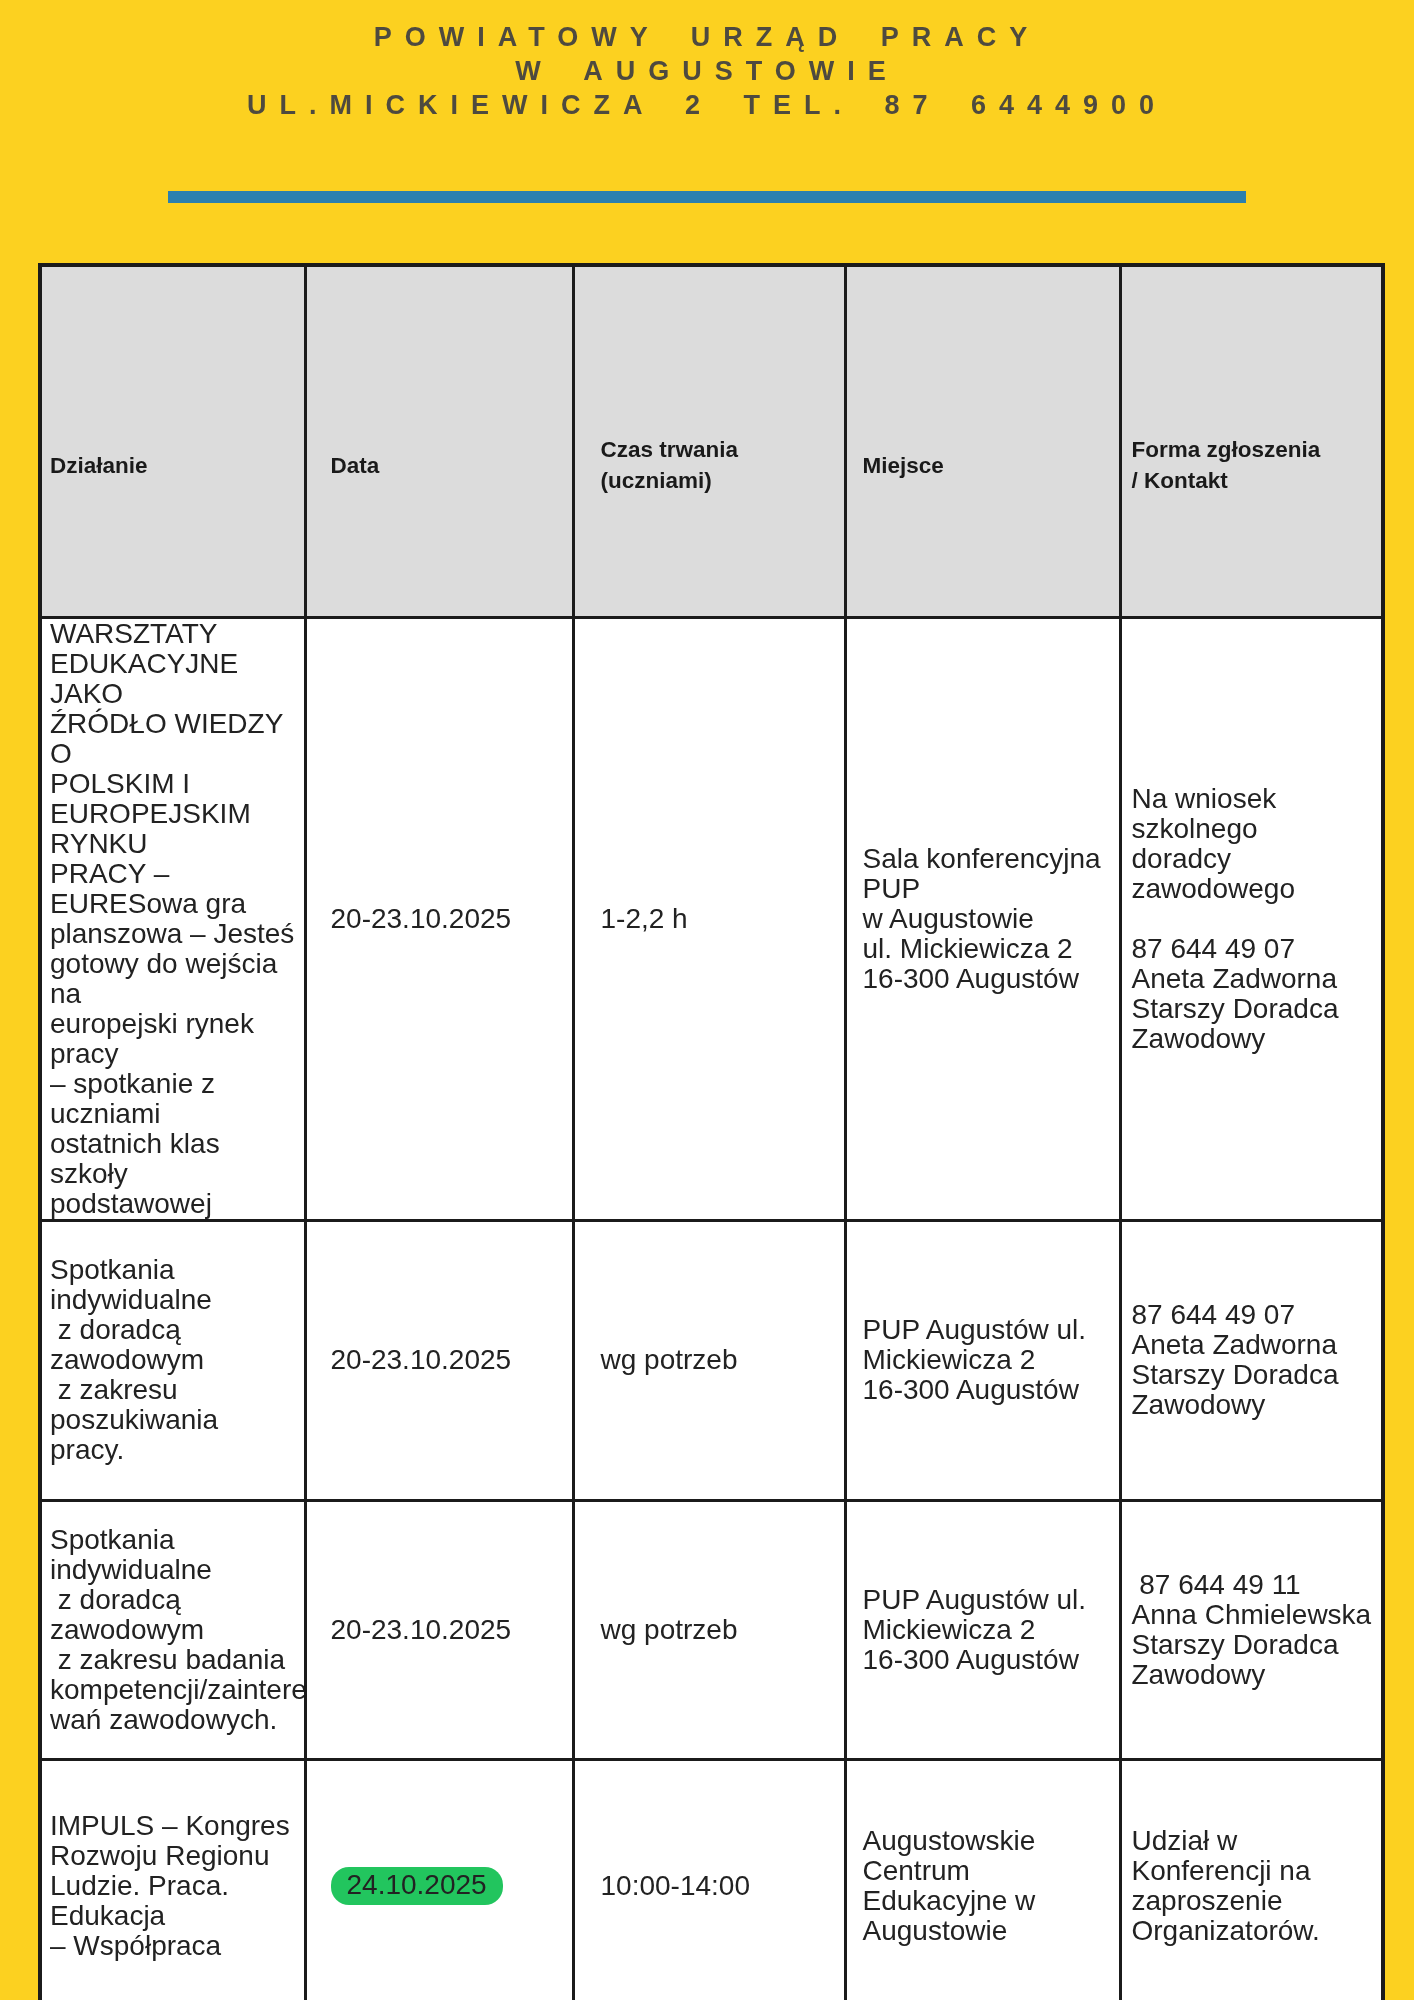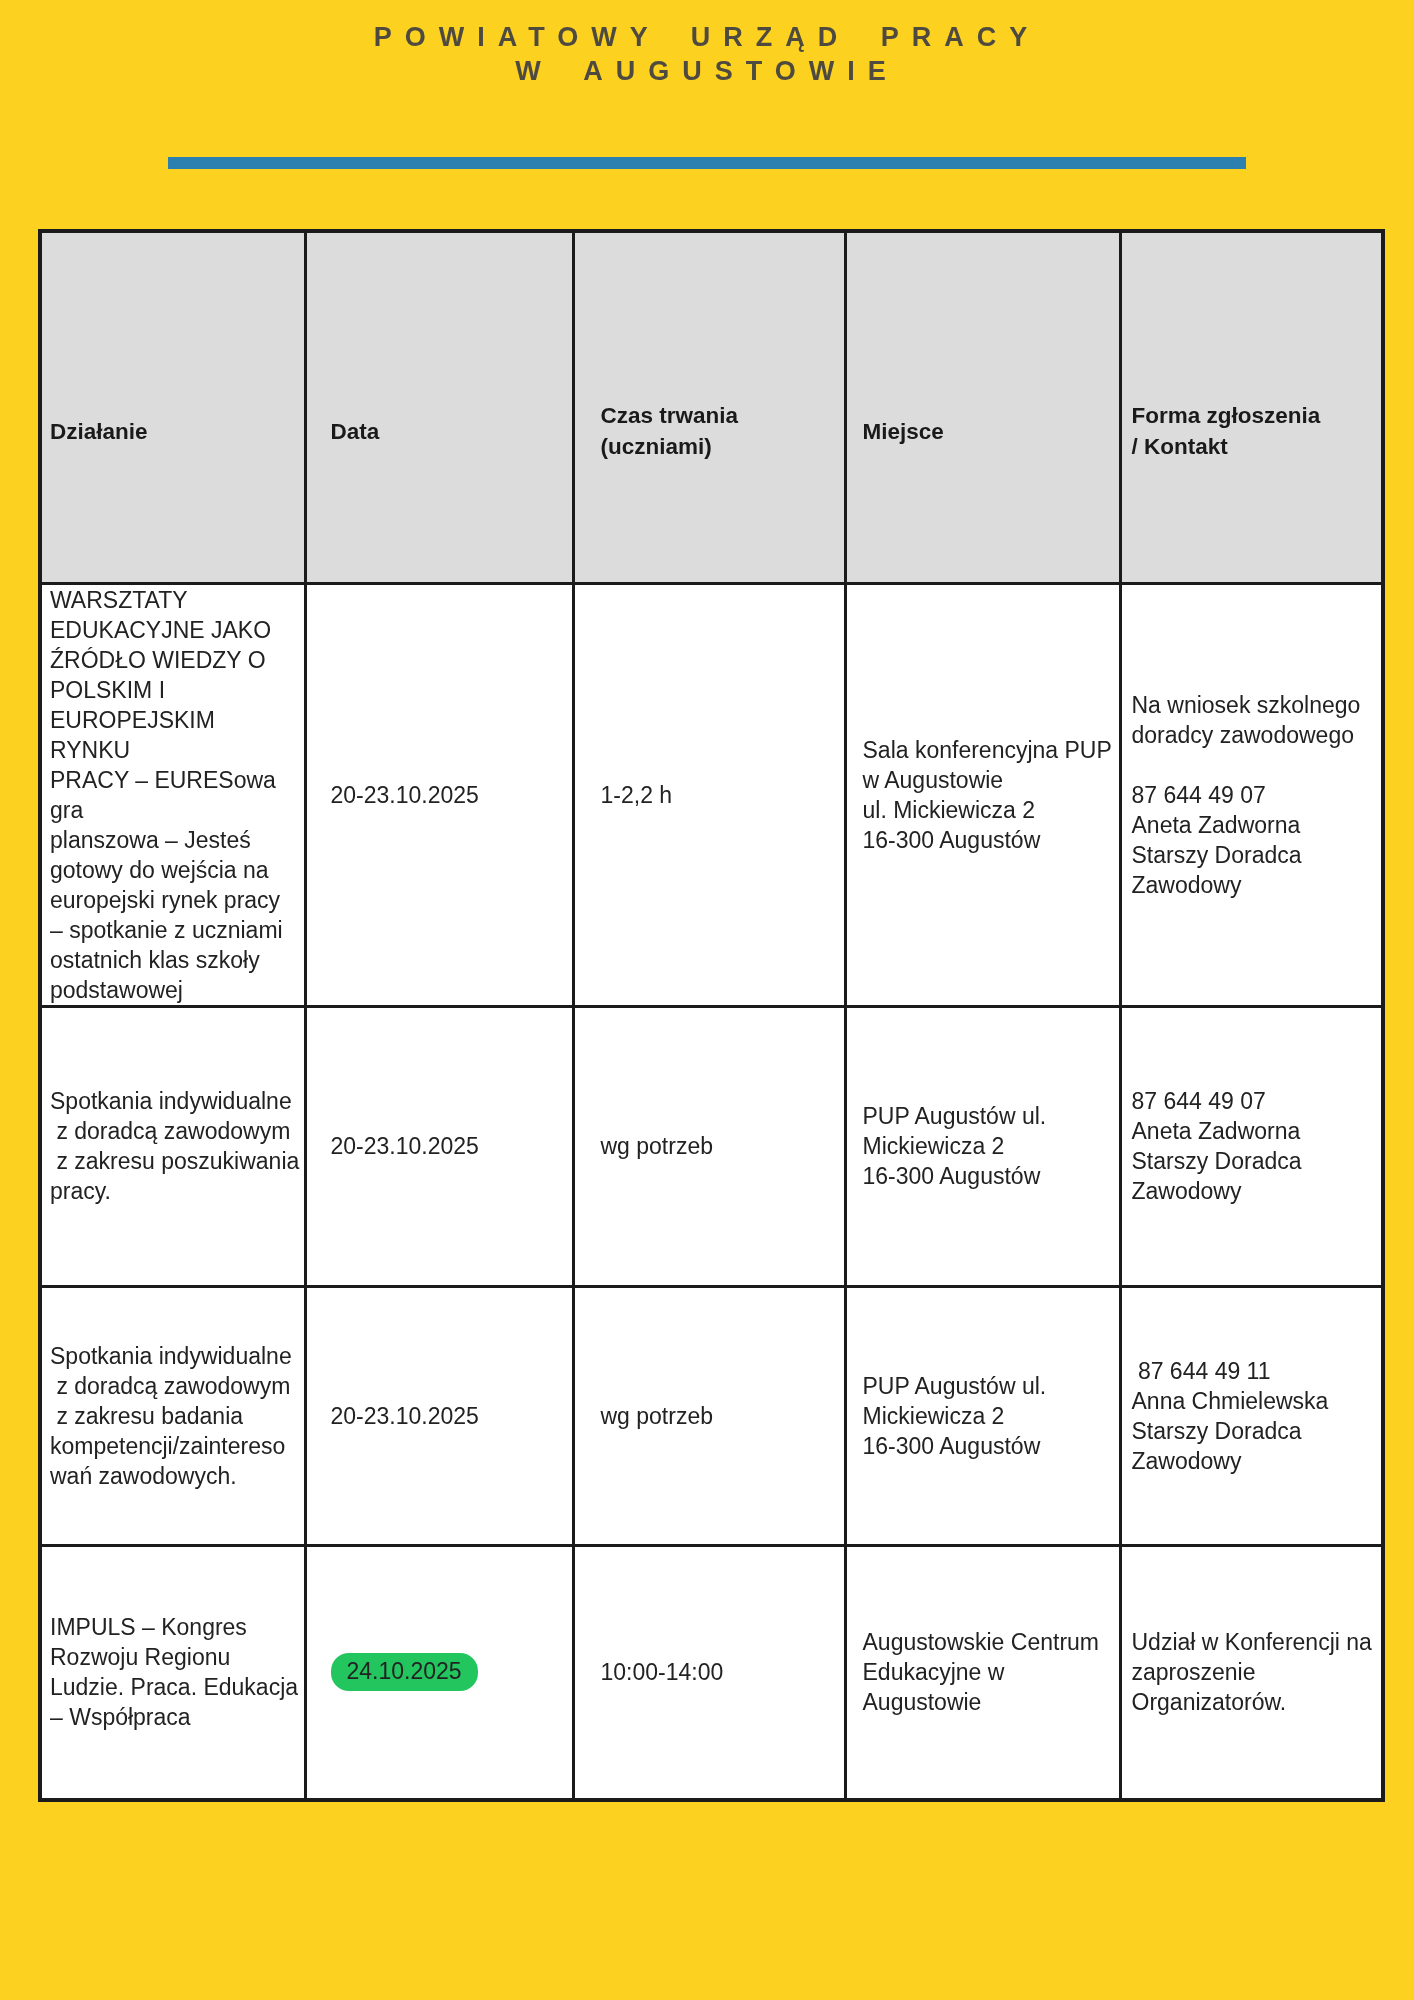--- a/index.html
+++ b/index.html
@@ -55,21 +55,21 @@
     color: #1A1A1A;
     font-size: 22.5px;
     font-weight: 700;
     line-height: 31px;
     vertical-align: middle;
     padding-top: 48px;
     padding-bottom: 0;
   }
   table.schedule td {
     color: #222222;
-    font-size: 23px;
+    font-size: 28px;
     font-weight: 400;
     line-height: 30px;
     vertical-align: middle;
     padding-top: 0;
     padding-bottom: 0;
   }
   
   table.schedule th:nth-child(1), table.schedule td:nth-child(1) { padding-left: 8px;  padding-right: 4px; }
   table.schedule th:nth-child(2), table.schedule td:nth-child(2) { padding-left: 24px; padding-right: 6px; }
   table.schedule th:nth-child(3), table.schedule td:nth-child(3) { padding-left: 26px; padding-right: 6px; }
@@ -89,20 +89,21 @@
     border-radius: 18px;
     padding: 3px 16px 5px 16px;
   }
 </style>
 </head>
 <body>
 
 <div class="org">
   <div>POWIATOWY URZĄD PRACY</div>
   <div>W AUGUSTOWIE</div>
+  <div>UL.MICKIEWICZA 2 TEL. 87 6444900</div>
 </div>
 
 <div class="divider"></div>
 
 <table class="schedule">
   <colgroup>
     <col style="width:265px">
     <col style="width:268px">
     <col style="width:272px">
     <col style="width:275px">

